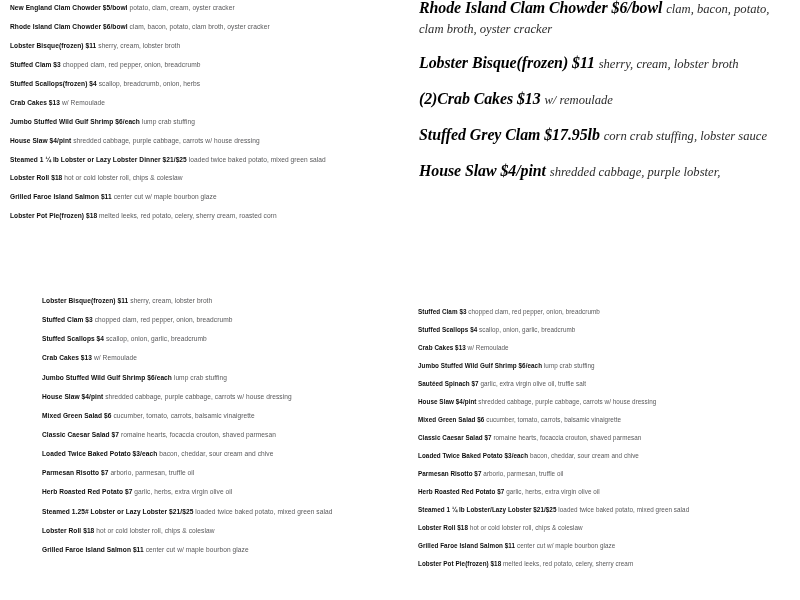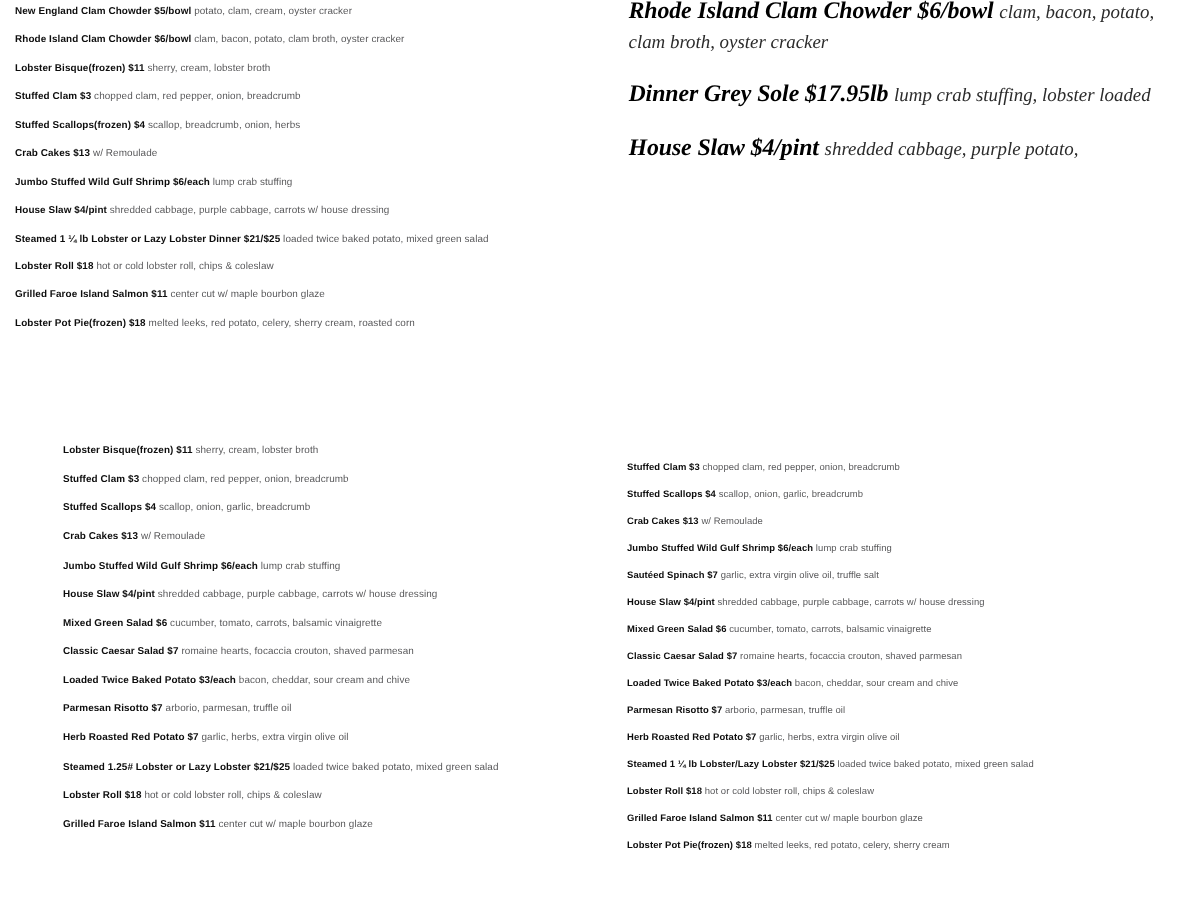--- a/index.html
+++ b/index.html
@@ -117,22 +117,24 @@
       <div class="menu-row"><span class="name">Jumbo Stuffed Wild Gulf Shrimp $6/each</span> <span class="desc">lump crab stuffing</span></div>
       <div class="menu-row"><span class="name">House Slaw $4/pint</span> <span class="desc">shredded cabbage, purple cabbage, carrots w/ house dressing</span></div>
       <div class="menu-row"><span class="name">Steamed 1 ¼ lb Lobster or Lazy Lobster Dinner $21/$25</span> <span class="desc">loaded twice baked potato, mixed green salad</span></div>
       <div class="menu-row"><span class="name">Lobster Roll $18</span> <span class="desc">hot or cold lobster roll, chips &amp; coleslaw</span></div>
       <div class="menu-row"><span class="name">Grilled Faroe Island Salmon $11</span> <span class="desc">center cut w/ maple bourbon glaze</span></div>
       <div class="menu-row"><span class="name">Lobster Pot Pie(frozen) $18</span> <span class="desc">melted leeks, red potato, celery, sherry cream, roasted corn</span></div>
     </div>
 
   <div class="panel" id="block-top-right">
       <div class="menu-row"><span class="name">Rhode Island Clam Chowder $6/bowl</span> <span class="desc">clam, bacon, potato, clam broth, oyster cracker</span></div>
-      <div class="menu-row"><span class="name">Dinner Grey Sole $17.95lb</span> <span class="desc">lump crab stuffing, lobster loaded</span></div>
-      <div class="menu-row"><span class="name">House Slaw $4/pint</span> <span class="desc">shredded cabbage, purple potato,</span></div>
+      <div class="menu-row"><span class="name">Lobster Bisque(frozen) $11</span> <span class="desc">sherry, cream, lobster broth</span></div>
+      <div class="menu-row"><span class="name">(2)Crab Cakes $13</span> <span class="desc">w/ remoulade</span></div>
+      <div class="menu-row"><span class="name">Stuffed Grey Clam $17.95lb</span> <span class="desc">corn crab stuffing, lobster sauce</span></div>
+      <div class="menu-row"><span class="name">House Slaw $4/pint</span> <span class="desc">shredded cabbage, purple lobster,</span></div>
     </div>
 
   <div class="panel sans-block" id="block-bottom-left">
       <div class="menu-row"><span class="name">Lobster Bisque(frozen) $11</span> <span class="desc">sherry, cream, lobster broth</span></div>
       <div class="menu-row"><span class="name">Stuffed Clam $3</span> <span class="desc">chopped clam, red pepper, onion, breadcrumb</span></div>
       <div class="menu-row"><span class="name">Stuffed Scallops $4</span> <span class="desc">scallop, onion, garlic, breadcrumb</span></div>
       <div class="menu-row"><span class="name">Crab Cakes $13</span> <span class="desc">w/ Remoulade</span></div>
       <div class="menu-row"><span class="name">Jumbo Stuffed Wild Gulf Shrimp $6/each</span> <span class="desc">lump crab stuffing</span></div>
       <div class="menu-row"><span class="name">House Slaw $4/pint</span> <span class="desc">shredded cabbage, purple cabbage, carrots w/ house dressing</span></div>
       <div class="menu-row"><span class="name">Mixed Green Salad $6</span> <span class="desc">cucumber, tomato, carrots, balsamic vinaigrette</span></div>

